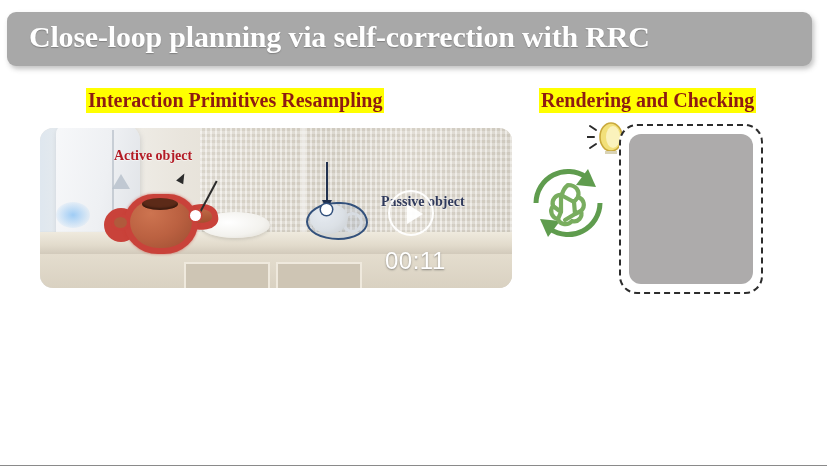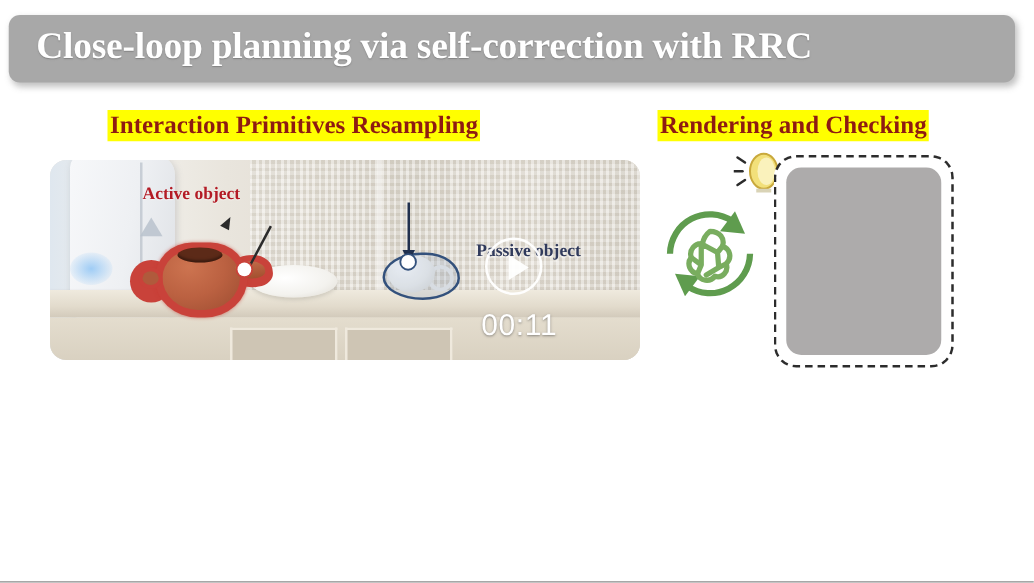--- a/index.html
+++ b/index.html
@@ -49,21 +49,21 @@
     font-family: "Liberation Serif", serif;
     font-weight: bold;
     font-size: 20px;
     color: #8e1b12;
     background: #ffff00;
     white-space: nowrap;
     line-height: 1.25;
     padding: 0 2px;
   }
   #heading-left  { left: 86px;  top: 88px; }
-  #heading-right { left: 526px; top: 88px; }
+  #heading-right { left: 539px; top: 88px; }
 
   
   #video-panel {
     position: absolute;
     left: 40px;
     top: 128px;
     width: 472px;
     height: 160px;
     border-radius: 13px;
     overflow: hidden;

